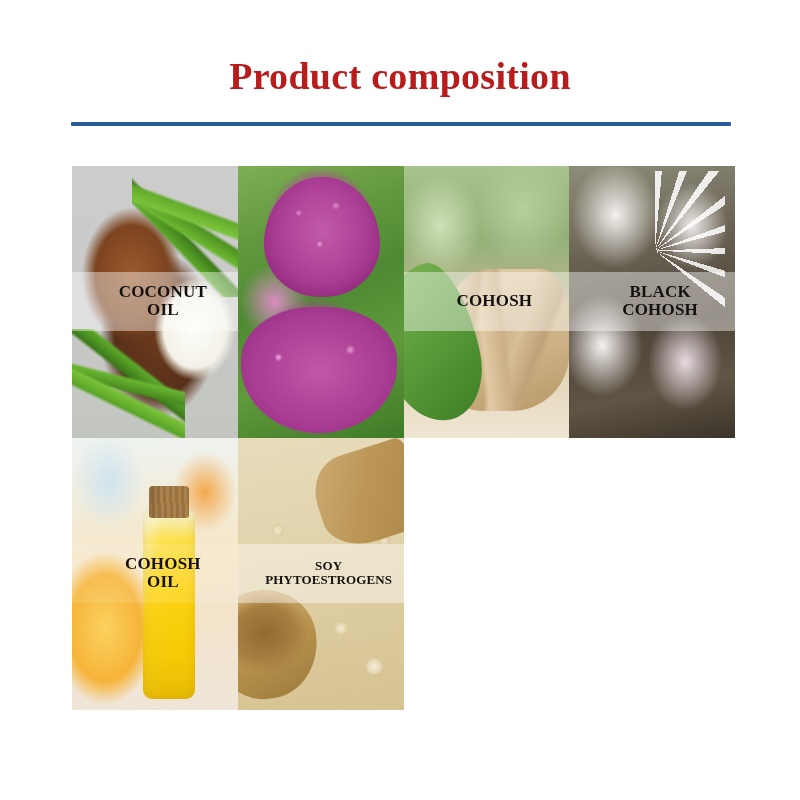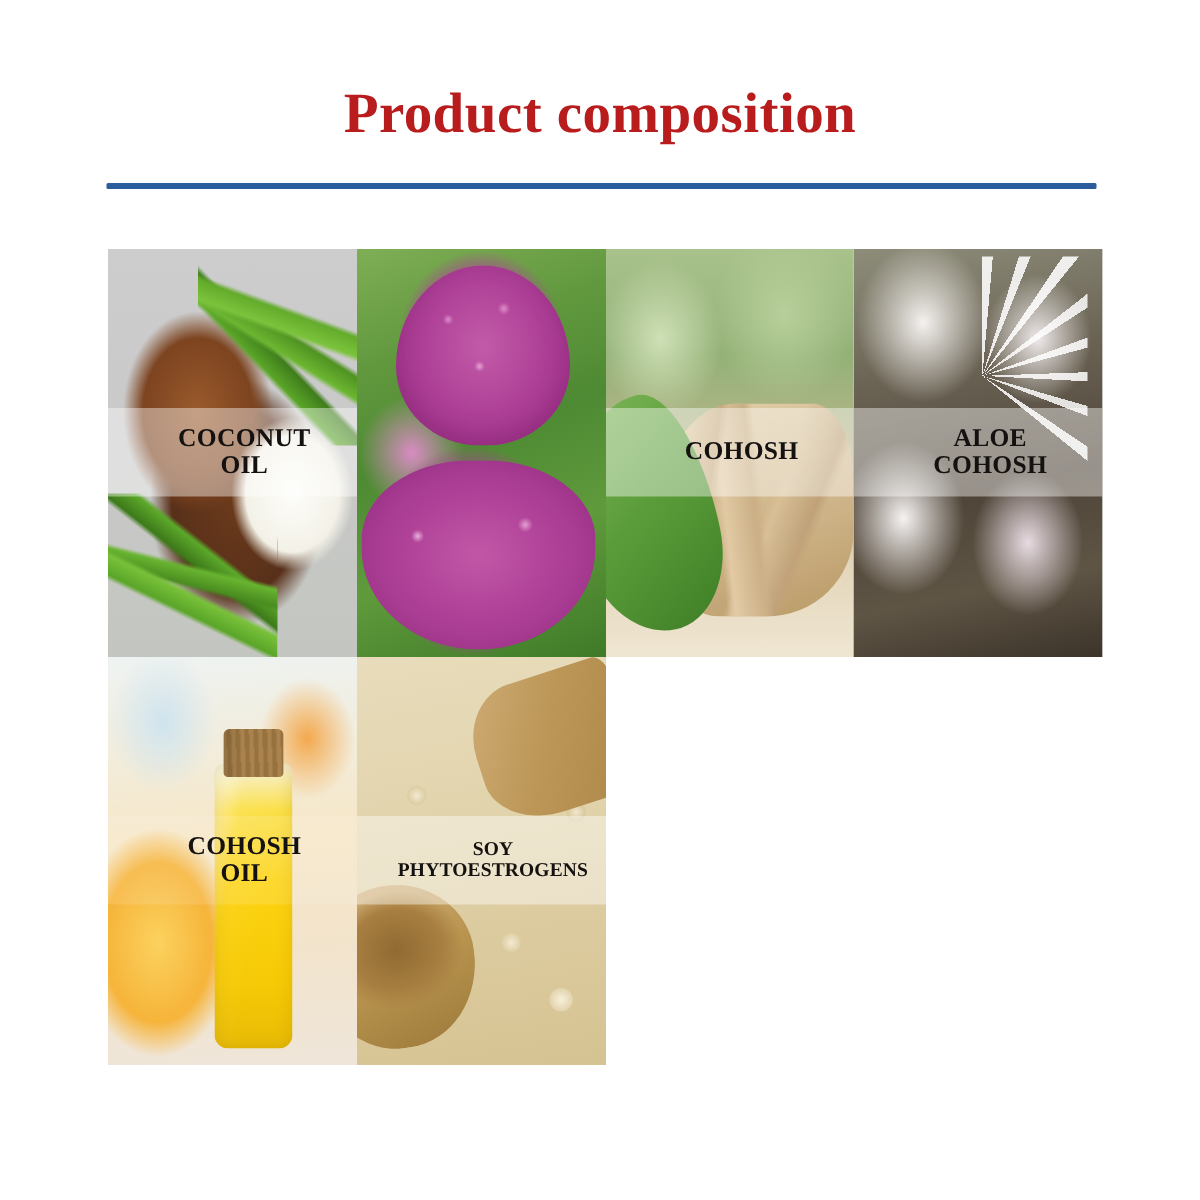--- a/index.html
+++ b/index.html
@@ -435,21 +435,21 @@
     <div class="cell">
       <div class="photo art-ginseng"></div>
       <div class="label-band">
         <div class="label-text">COHOSH</div>
       </div>
     </div>
 
     <div class="cell">
       <div class="photo art-cohosh"></div>
       <div class="label-band">
-        <div class="label-text">ALOE
+        <div class="label-text">BLACK
 COHOSH</div>
       </div>
     </div>
 
     <div class="cell">
       <div class="photo art-orange"></div>
       <div class="label-band light">
         <div class="label-text">COHOSH
 OIL</div>
       </div>

